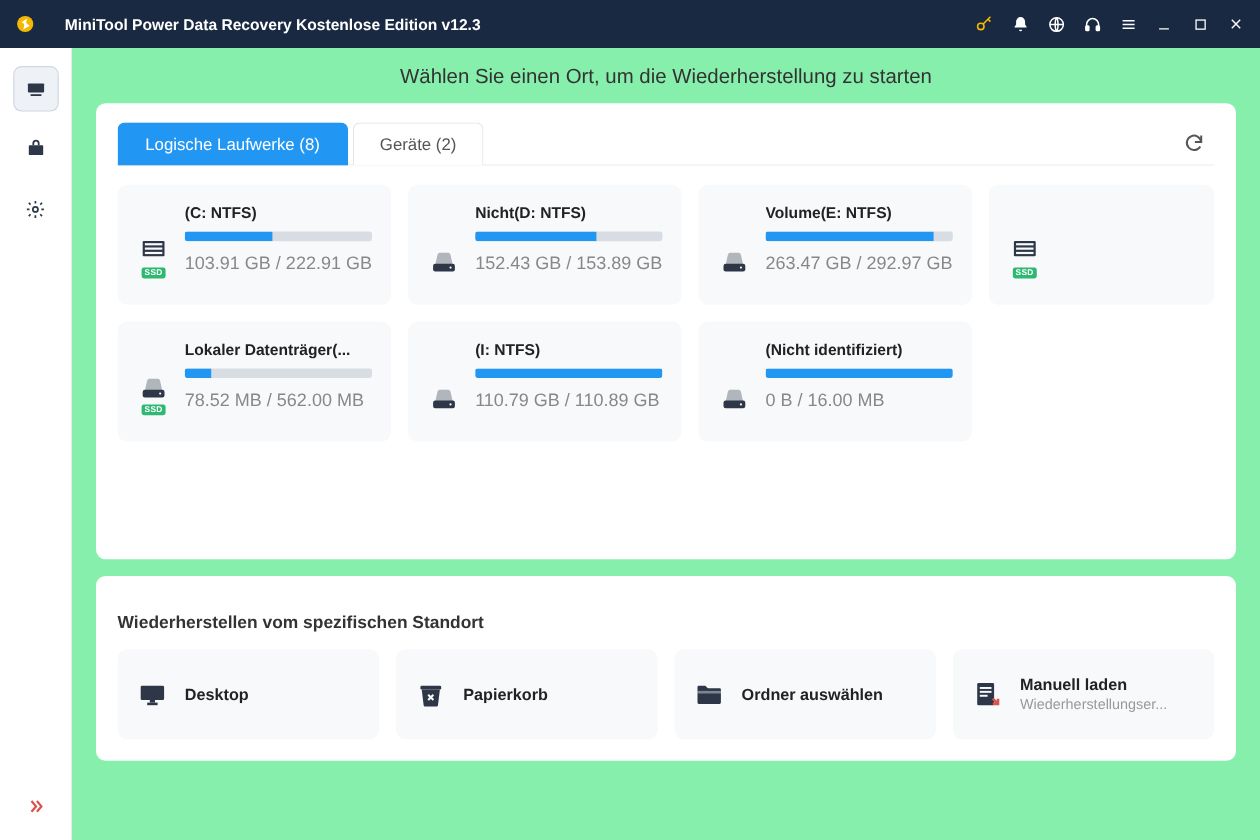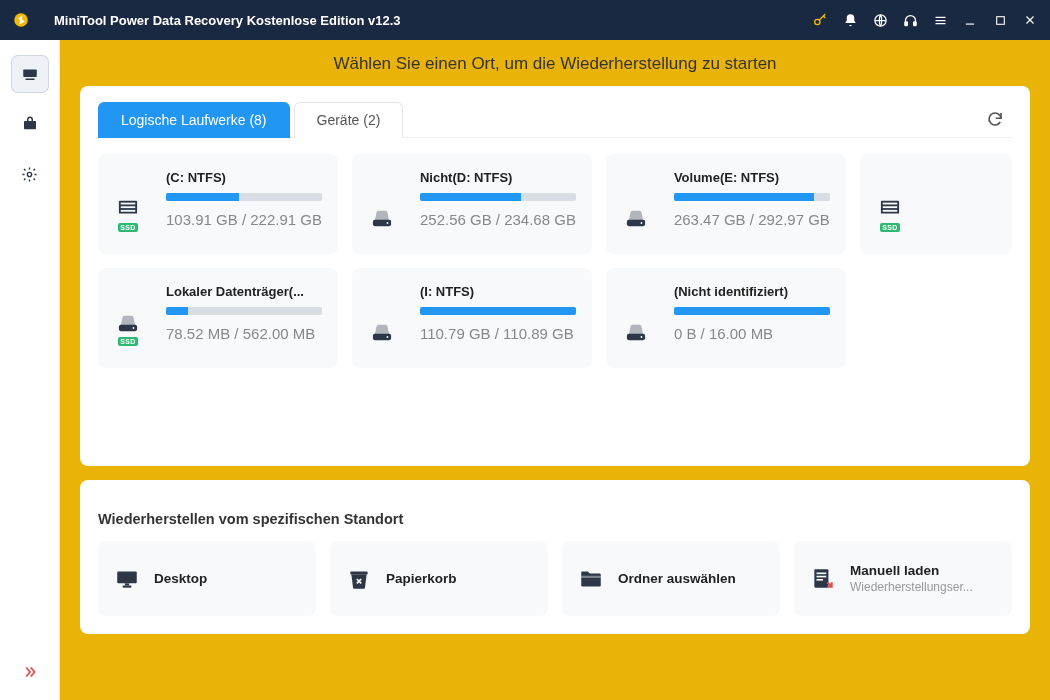--- a/index.html
+++ b/index.html
@@ -12,35 +12,35 @@
 .titlebar .tb-icon { width: 16px; height: 16px; display: inline-flex; align-items: center; justify-content: center; cursor: pointer; }
 
 .app-body { display: flex; height: 660px; }
 
 .sidebar { width: 60px; background: #fff; border-right: 1px solid #e8e8e8; display: flex; flex-direction: column; align-items: center; padding-top: 16px; }
 .sidebar .sb-item { width: 36px; height: 36px; border-radius: 6px; display: flex; align-items: center; justify-content: center; cursor: pointer; margin-bottom: 14px; }
 .sidebar .sb-item.active { background: #eef2f7; box-shadow: 0 0 0 1px #d0d7e2; }
 .sidebar .sb-spacer { flex: 1; }
 .sidebar .sb-expand { width: 36px; height: 36px; display: flex; align-items: center; justify-content: center; cursor: pointer; margin-bottom: 10px; color: #d9534f; }
 
-.main { flex: 1; background: #eab308; display: flex; flex-direction: column; overflow: hidden; }
+.main { flex: 1; background: #86efac; display: flex; flex-direction: column; overflow: hidden; }
 
 .heading { text-align: center; font-size: 17px; color: #333; padding: 14px 0 12px; font-weight: 500; }
 
 .panel { background: #fff; margin: 0 20px 14px 20px; border-radius: 8px; padding: 16px 18px 18px; flex: 0 0 auto; }
 
 .tabs-row { display: flex; align-items: center; border-bottom: 1px solid #eee; margin-bottom: 16px; }
 .tab { padding: 9px 22px; font-size: 14px; border-top-left-radius: 6px; border-top-right-radius: 6px; cursor: pointer; color: #555; border: 1px solid transparent; margin-bottom: -1px; }
 .tab.active { background: #2196f3; color: #fff; text-align: center; }
 .tab.inactive { background: #fff; border: 1px solid #e5e5e5; border-bottom-color: #fff; margin-left: 4px; }
 .tabs-spacer { flex: 1; }
 .refresh { width: 20px; height: 20px; cursor: pointer; color: #555; margin-right: 6px; }
 
 .drive-grid { display: grid; grid-template-columns: repeat(4, 1fr); gap: 14px; }
-.drive-card { background: #f8f9fb; border-radius: 8px; padding: 16px 16px 18px 16px; display: flex; gap: 24px; cursor: pointer; min-height: 100px; }
+.drive-card { background: #f8f9fb; border-radius: 8px; padding: 16px 16px 18px 16px; display: flex; gap: 12px; cursor: pointer; min-height: 100px; }
 .drive-icon-col { display: flex; flex-direction: column; align-items: center; justify-content: flex-end; padding-bottom: 4px; width: 28px; }
 .drive-icon-col .d-icon { color: #2d3748; margin-bottom: 4px; }
 .ssd-badge { background: #2eb872; color: #fff; font-size: 7px; font-weight: 700; padding: 1px 2px; border-radius: 2px; letter-spacing: 0.3px; }
 .drive-info { flex: 1; min-width: 0; }
 .drive-name { font-size: 13px; font-weight: 700; color: #222; margin-bottom: 8px; white-space: nowrap; overflow: hidden; text-overflow: ellipsis; }
 .progress { height: 8px; background: #d8dde4; border-radius: 2px; overflow: hidden; margin-bottom: 10px; }
 .progress .bar { height: 100%; background: #2196f3; }
 .drive-size { font-size: 15px; color: #888; white-space: nowrap; }
 
 .section-title { font-size: 14.5px; font-weight: 600; color: #333; margin-bottom: 14px; margin-top: 15px; }
@@ -187,21 +187,21 @@
                   <rect x="2" y="13" width="20" height="7" rx="2"></rect>
                   <circle cx="18" cy="16.5" r="1" fill="#f8f9fb"></circle>
                 </svg>
               </span>
             </div>
             <div class="drive-info">
               <div class="drive-name">Nicht(D: NTFS)</div>
               <div class="progress">
                 <div class="bar" style="width:65%"></div>
               </div>
-              <div class="drive-size">252.56 GB / 234.68 GB</div>
+              <div class="drive-size">152.43 GB / 153.89 GB</div>
             </div>
           </div>
           <div class="drive-card">
             <div class="drive-icon-col">
               <span class="d-icon">
                 <svg width="24" height="20" viewBox="0 0 24 22" fill="#2d3748">
                   <path d="M4 14 L6 5 C6.2 4 7 3 8 3 L16 3 C17 3 17.8 4 18 5 L20 14 Z" opacity="0.35"></path>
                   <rect x="2" y="13" width="20" height="7" rx="2"></rect>
                   <circle cx="18" cy="16.5" r="1" fill="#f8f9fb"></circle>
                 </svg>

